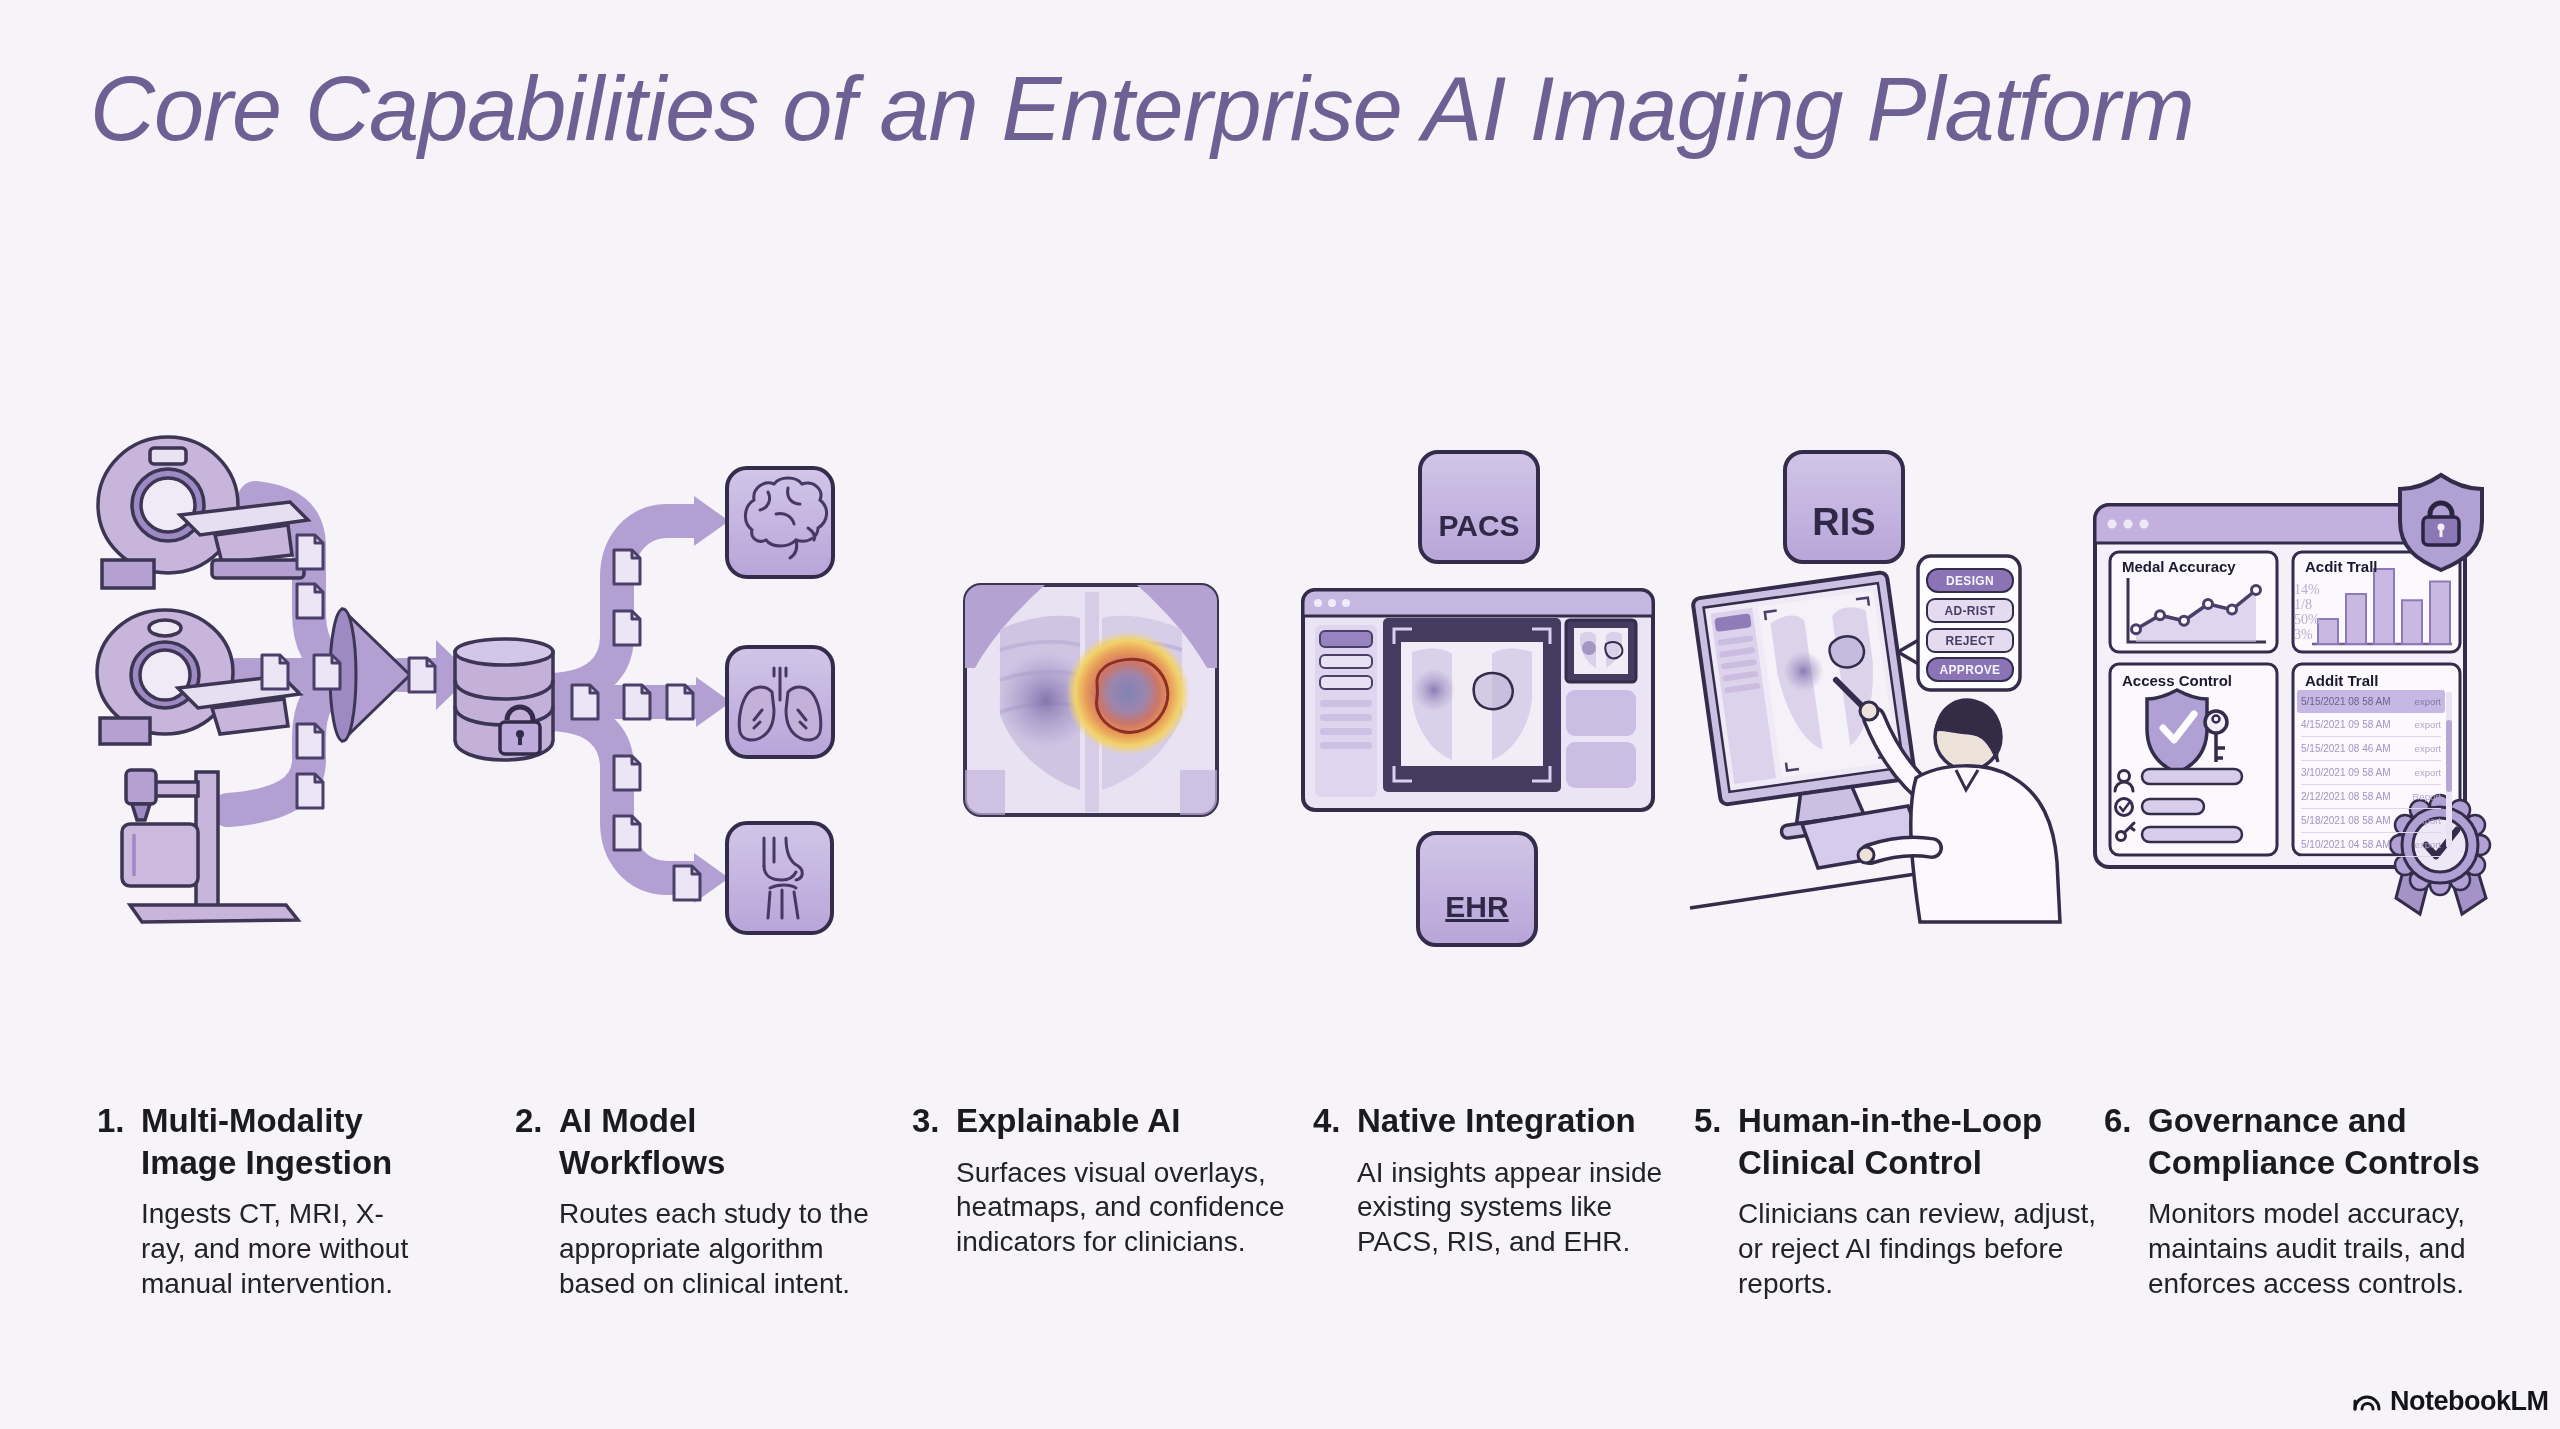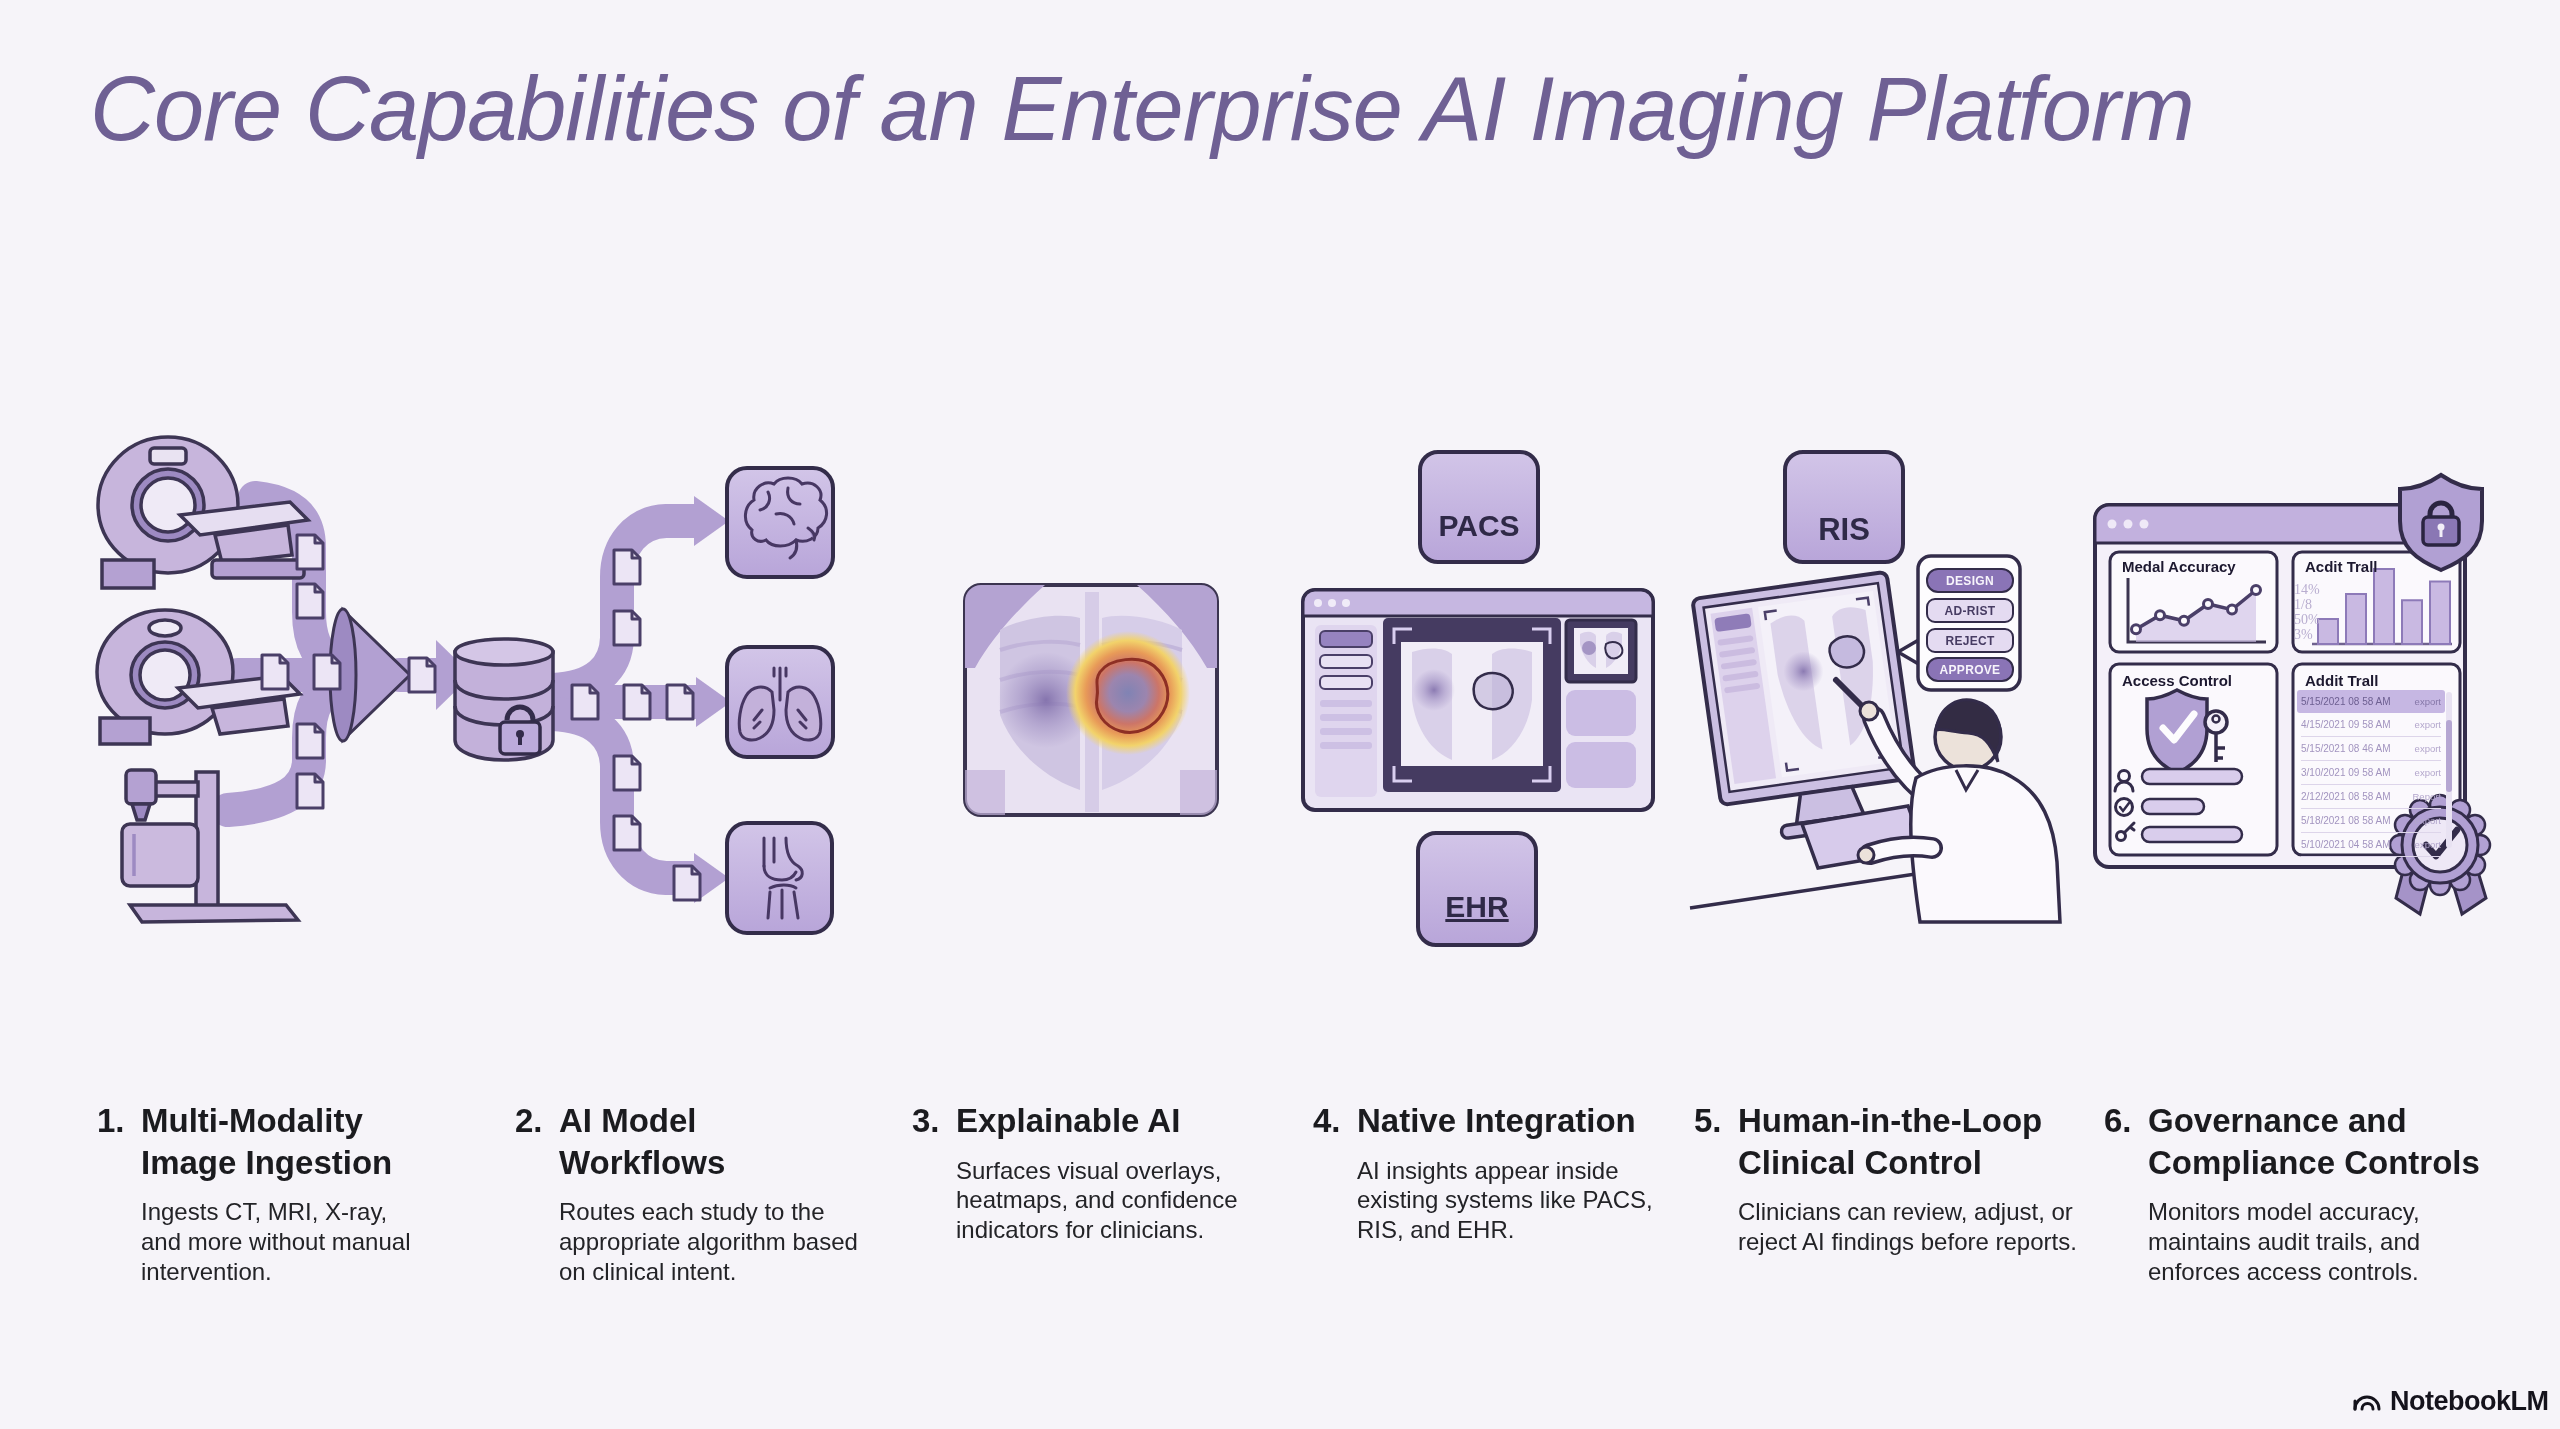--- a/index.html
+++ b/index.html
@@ -7,21 +7,21 @@
           font-family:"Liberation Sans",sans-serif;}
   
   .main-title{position:absolute;left:90px;top:58px;font-size:90px;letter-spacing:-1px;
               font-weight:400;color:#6f6094;white-space:nowrap;font-style:italic;}
   
   .blk{position:absolute;}
   
   .sys-label{position:absolute;text-align:center;font-weight:700;color:#2f2947;margin-top:20px;}
   .lbl-pacs{left:1420px;top:489px;width:118px;font-size:30px;}
   .lbl-ehr {left:1418px;top:870px;width:118px;font-size:30px;text-decoration:underline;}
-  .lbl-ris {left:1785px;top:492px;width:118px;font-size:31px;}
+  .lbl-ris {left:1785px;top:481px;width:118px;font-size:38px;}
   
   .rev-btn{position:absolute;left:1926px;width:84px;height:21px;border:2px solid #332c4a;
            border-radius:9px;display:flex;align-items:center;justify-content:center;
            font-size:12px;font-weight:700;letter-spacing:.3px;}
   .btn-filled{background:#8a74b6;color:#f7f4fb;border-radius:12px;}
   .btn-light{background:#e4dbf1;color:#473c63;text-align:right;}
   .rb0{top:568px;} .rb1{top:598px;} .rb2{top:628px;} .rb3{top:657px;}
   
   .panel-title{position:absolute;font-size:15px;font-weight:700;color:#1d1930;}
   .pt1{left:2122px;top:558px;} .pt2{left:2305px;top:558px;}
@@ -37,21 +37,21 @@
   .audit-scroll{position:absolute;left:2446px;top:692px;width:6px;height:156px;
                 background:#e8e2f2;border-radius:3px;}
   .audit-thumb{position:absolute;left:0;top:28px;width:6px;height:72px;background:#b5a6d2;border-radius:3px;}
   
   .ylabels{position:absolute;left:2294px;top:582px;width:20px;}
   .ylabels span{display:block;font-size:14px;color:#b9aed0;height:15px;line-height:15px;font-family:Liberation Serif, serif;}
   
   .caption{position:absolute;top:1100px;display:flex;color:#1b1b1f;}
   .cap-num{font-size:33px;font-weight:700;width:44px;flex:none;line-height:1.26;}
   .cap-title{font-size:33px;font-weight:700;line-height:1.26;}
-  .cap-body{font-size:24px;line-height:1.24;margin-top:14px;color:#232327;}
+  .cap-body{font-size:28px;line-height:1.24;margin-top:14px;color:#232327;}
   .cap1{left:97px;}  .cap1 .cap-txt{width:282px;}
   .cap2{left:515px;} .cap2 .cap-txt{width:312px;}
   .cap3{left:912px;} .cap3 .cap-txt{width:336px;}
   .cap4{left:1313px;}.cap4 .cap-txt{width:320px;}
   .cap5{left:1694px;}.cap5 .cap-txt{width:360px;}
   .cap6{left:2104px;}.cap6 .cap-txt{width:352px;}
   
   .watermark{position:absolute;left:2352px;top:1386px;display:flex;align-items:center;gap:8px;}
   .watermark .wm-text{font-size:27px;font-weight:700;color:#15131c;letter-spacing:-.5px;}
 </style>

